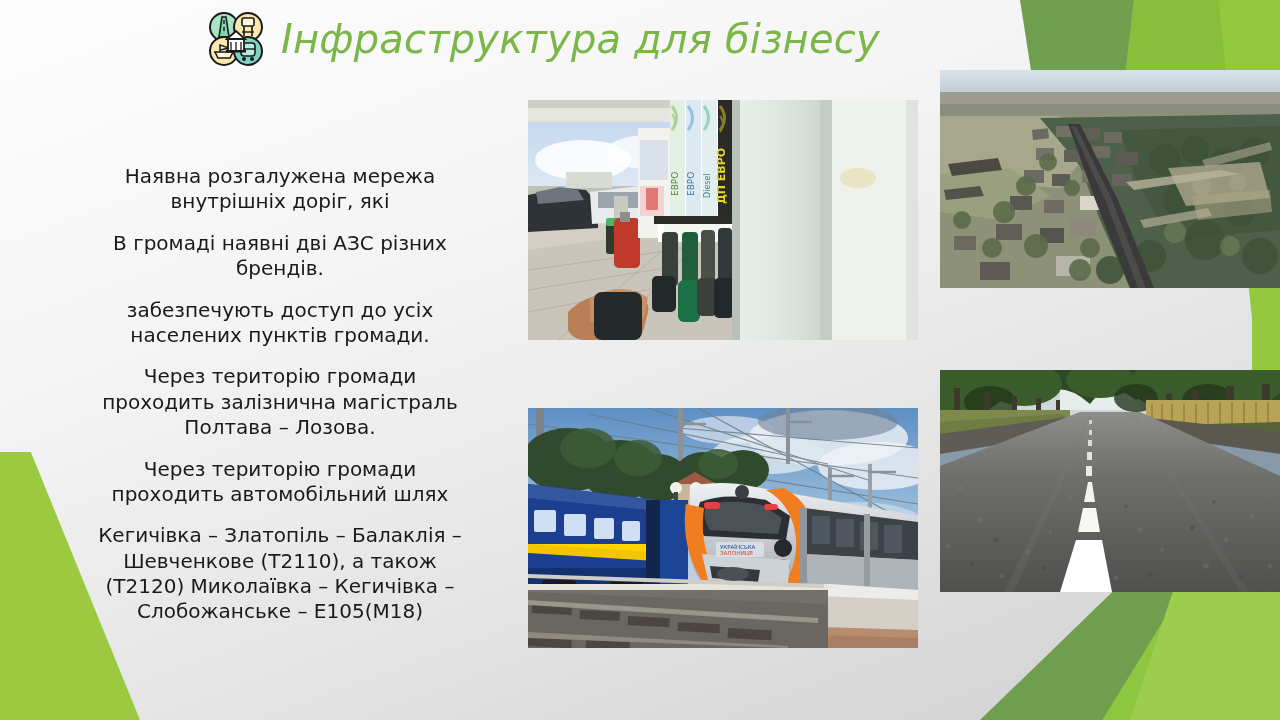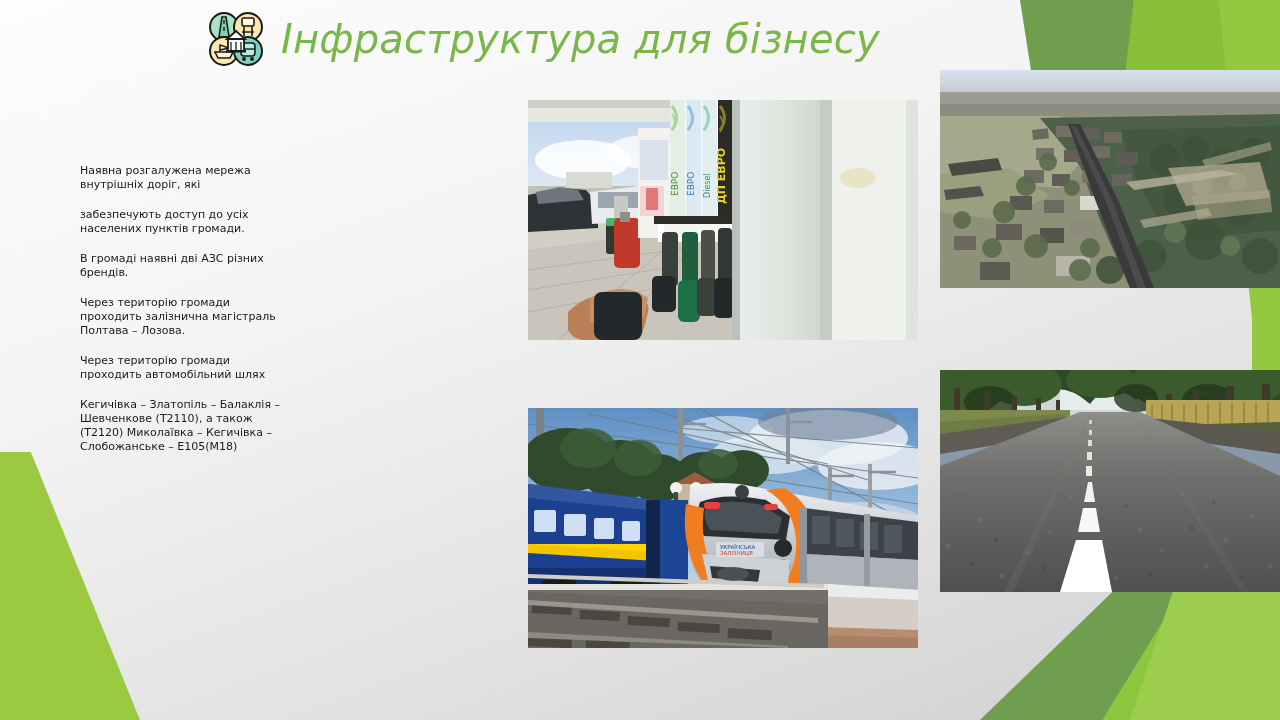--- a/index.html
+++ b/index.html
@@ -80,25 +80,26 @@
   }
 
   
   .body-text {
     position: absolute;
     left: 80px; top: 164px;
     width: 400px;
   }
   .para {
     font-family: "DejaVu Sans", sans-serif;
-    font-size: 11px;
+    font-size: 20px;
     line-height: 1.27;
     color: #1a1a1a;
     margin-bottom: 16px;
     white-space: pre-line;
+    text-align: center;
   }
   .para:last-child { margin-bottom: 0; }
 
   
   .photo {
     position: absolute;
     overflow: hidden;
     background: #8899aa;
   }
   .photo svg { display: block; width: 100%; height: 100%; }
@@ -153,24 +154,24 @@
         <line x1="36" y1="34" x2="36" y2="42" stroke="#1a1a1a" stroke-width="1.3"></line>
         <rect x="21" y="42" width="20" height="2.5" fill="#1a1a1a"></rect>
       </svg>
     </span>
     <h1 class="slide-title">Інфраструктура для бізнесу</h1>
   </div>
 
   <div class="body-text">
     <p class="para">Наявна розгалужена мережа
 внутрішніх доріг, які</p>
+    <p class="para">В громаді наявні дві АЗС різних
+брендів.</p>
     <p class="para">забезпечують доступ до усіх
 населених пунктів громади.</p>
-    <p class="para">В громаді наявні дві АЗС різних
-брендів.</p>
     <p class="para">Через територію громади
 проходить залізнична магістраль
 Полтава – Лозова.</p>
     <p class="para">Через територію громади
 проходить автомобільний шлях</p>
     <p class="para">Кегичівка – Златопіль – Балаклія –
 Шевченкове (Т2110), а також
 (Т2120) Миколаївка – Кегичівка –
 Слобожанське – Е105(М18)</p>
   </div>

